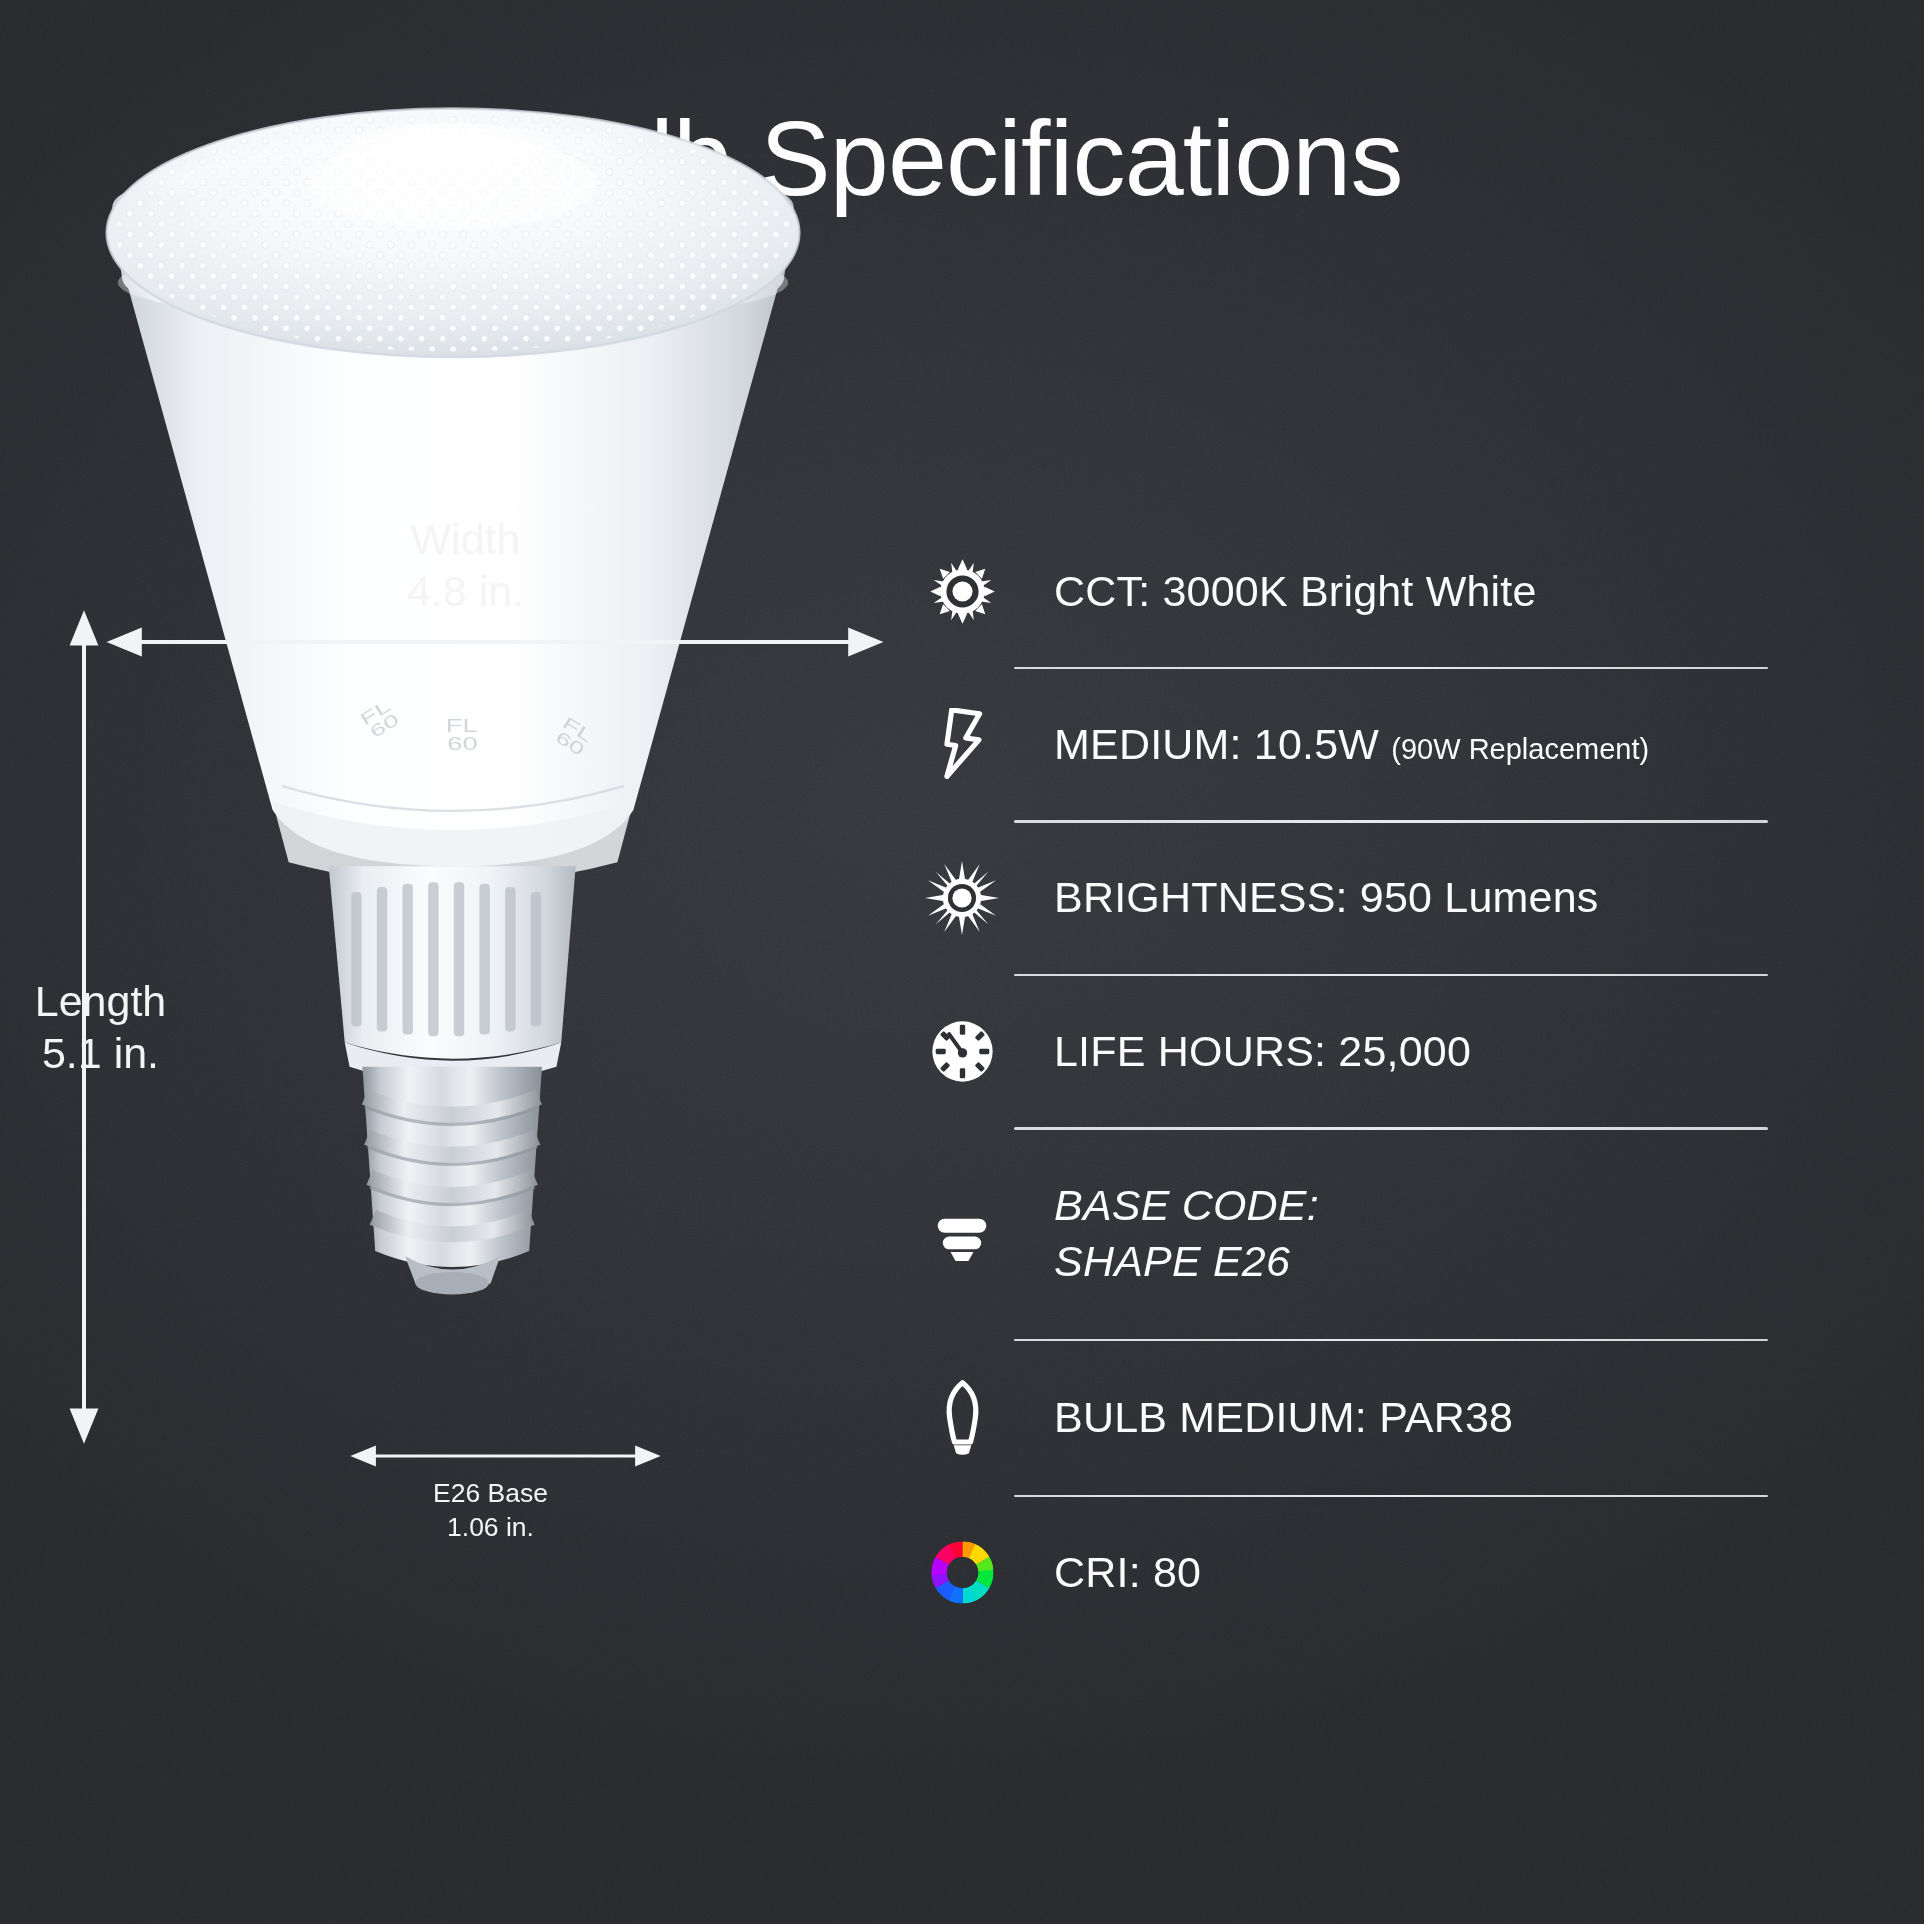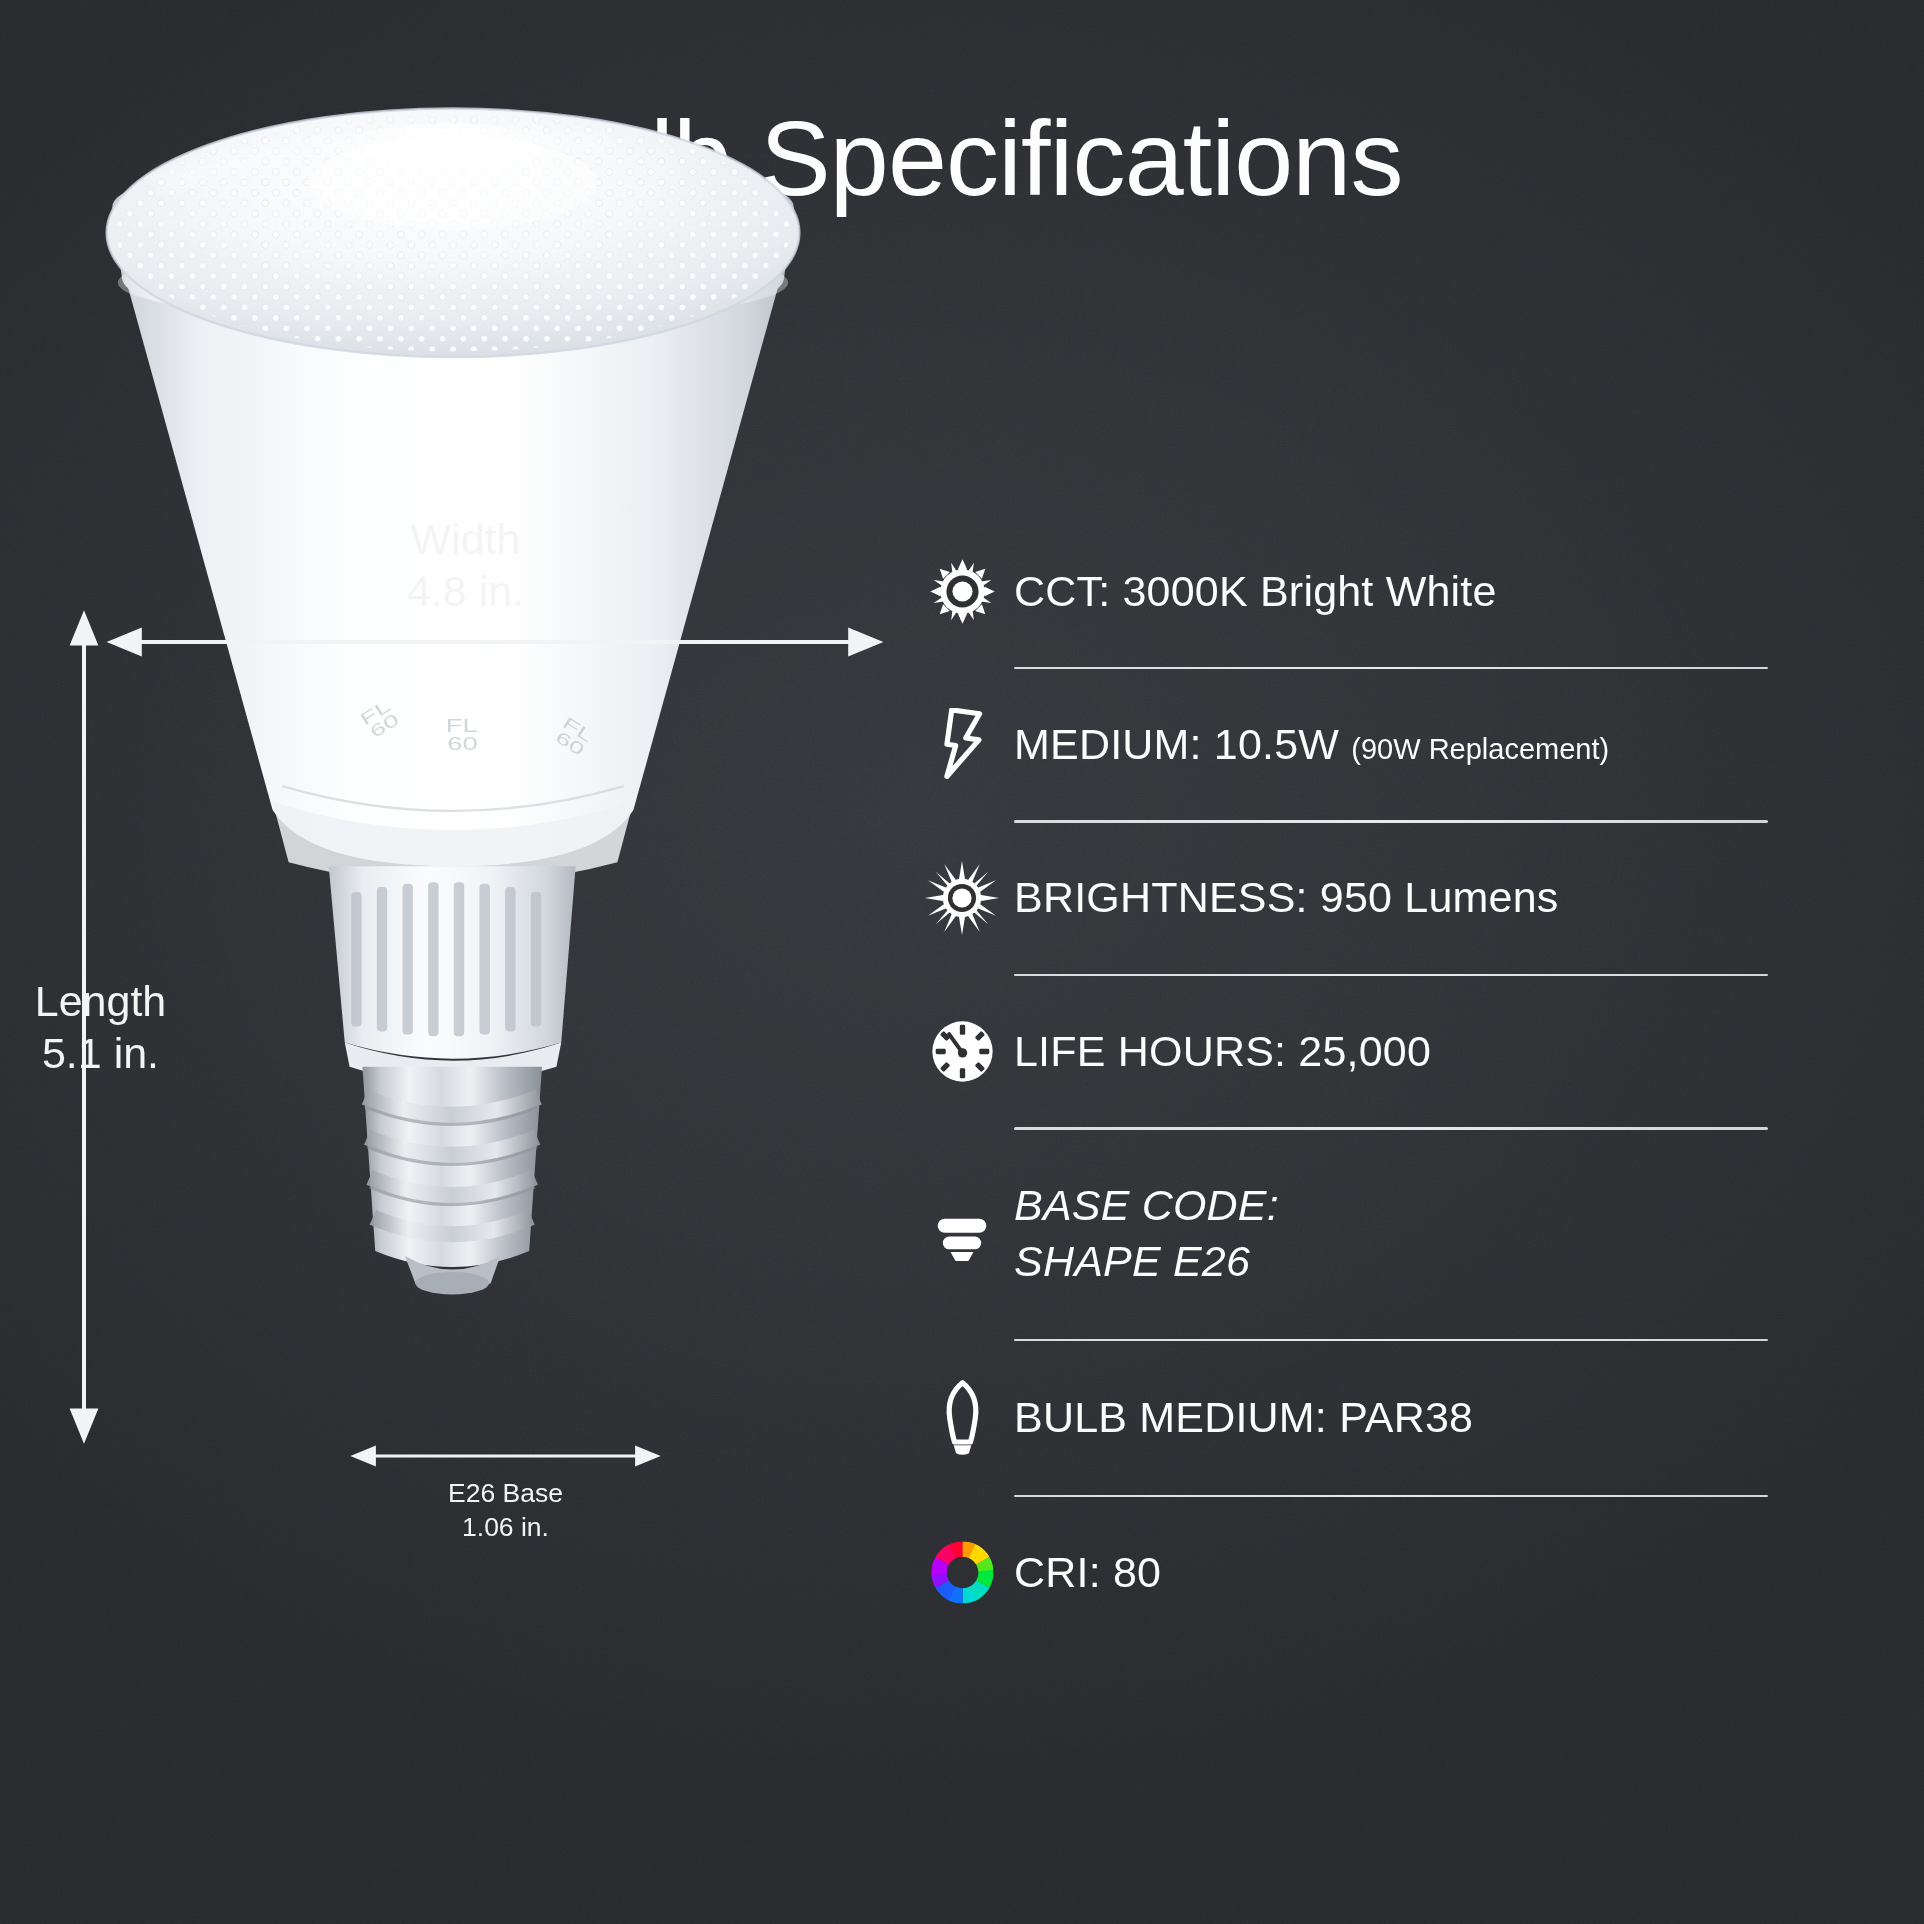--- a/index.html
+++ b/index.html
@@ -34,32 +34,32 @@
   }
 
   
   .leftpane { position:absolute; left:0; top:0; width:906px; height:1925px; }
 
   .dimlabel { position:absolute; text-align:center; font-weight:400; color:#f4f4f5; }
   .dimlabel span { display:block; }
 
   .width-label { left:345px; top:513px; width:241px; font-size:43px; line-height:1.22; }
   .length-label { left:-8px; top:975px; width:217px; font-size:43px; line-height:1.22; }
-  .base-label { left:385px; top:1476px; width:241px; font-size:26.5px; line-height:1.3; }
+  .base-label { left:370px; top:1476px; width:241px; font-size:26.5px; line-height:1.3; }
 
   
   .specs { position:absolute; left:910px; top:553px; width:914px; }
   .spec-row { position:relative; display:flex; align-items:center; min-height:77px; }
   .spec-icon {
     width:104px; flex:0 0 104px;
     display:flex; align-items:center; justify-content:center;
   }
   .spec-text {
     font-size:43px; color:#fbfbfc; line-height:1.30;
-    letter-spacing:0.2px; white-space:nowrap;
+    letter-spacing:0.2px; white-space:nowrap;margin-left:40px;
   }
   .spec-text .sub { font-size:29px; letter-spacing:0; }
   .divider {
     height:2.4px;
     background:linear-gradient(to right,#d9dadd,#e8e9ec 50%,#d3d4d8);
     margin:0 0 0 104px; width:754px;
     border-radius:1.6px;
   }
   .gap-a { height:37px; }
   .gap-b { height:37px; }

